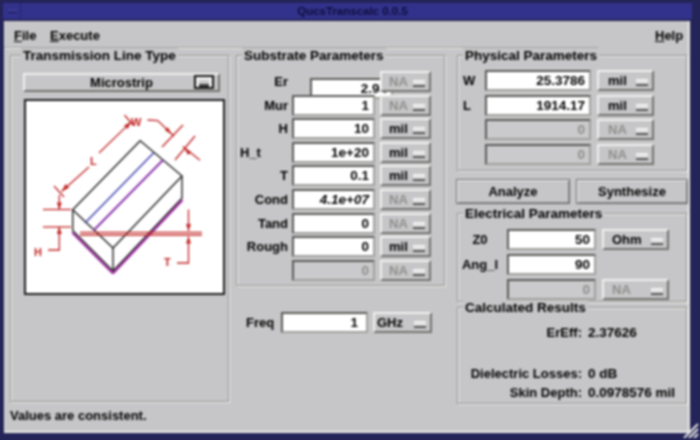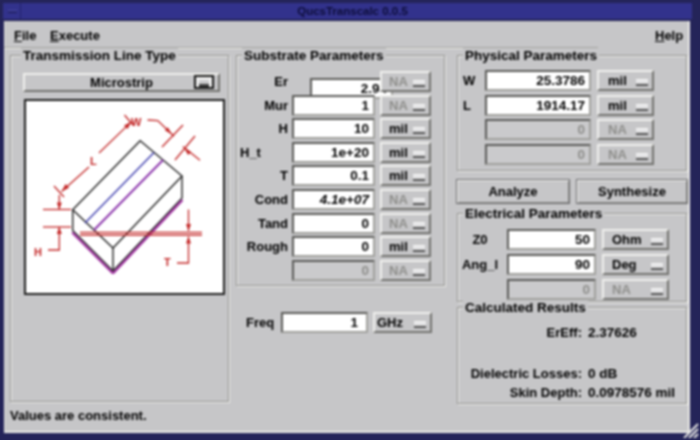--- a/index.html
+++ b/index.html
@@ -205,21 +205,20 @@
 <div class="btn" style="left:576px; top:179px; width:112px;">Synthesize</div>
 
 <div class="group" style="left:457px; top:213px; width:230px; height:89px;">
   <div class="gtitle">Electrical Parameters</div>
 </div>
 <div class="lbl" style="left:455px; top:229px; width:50px; text-align:center;">Z0</div>
 <div class="fld" style="left:507px; top:229px; width:89px;">50</div>
 <div class="unit" style="left:602px; top:229px; width:67px; padding-left:8px;">Ohm<div class="dash"></div></div>
 <div class="lbl" style="left:455px; top:254px; width:50px; text-align:center;">Ang_l</div>
 <div class="fld" style="left:507px; top:254px; width:89px;">90</div>
-<div class="unit" style="left:602px; top:254px; width:67px; padding-left:8px;">Deg<div class="dash"></div></div>
 <div class="fld dis" style="left:507px; top:279px; width:89px;">0</div>
 <div class="unit dis" style="left:602px; top:279px; width:67px; padding-left:8px;">NA<div class="dash"></div></div>
 
 <div class="group" style="left:457px; top:307px; width:230px; height:97px;">
   <div class="gtitle">Calculated Results</div>
 </div>
 <div class="calcline" style="top:325px;">
       <span class="cl">ErEff:</span>
       <span class="cv">2.37626</span>
     </div>

